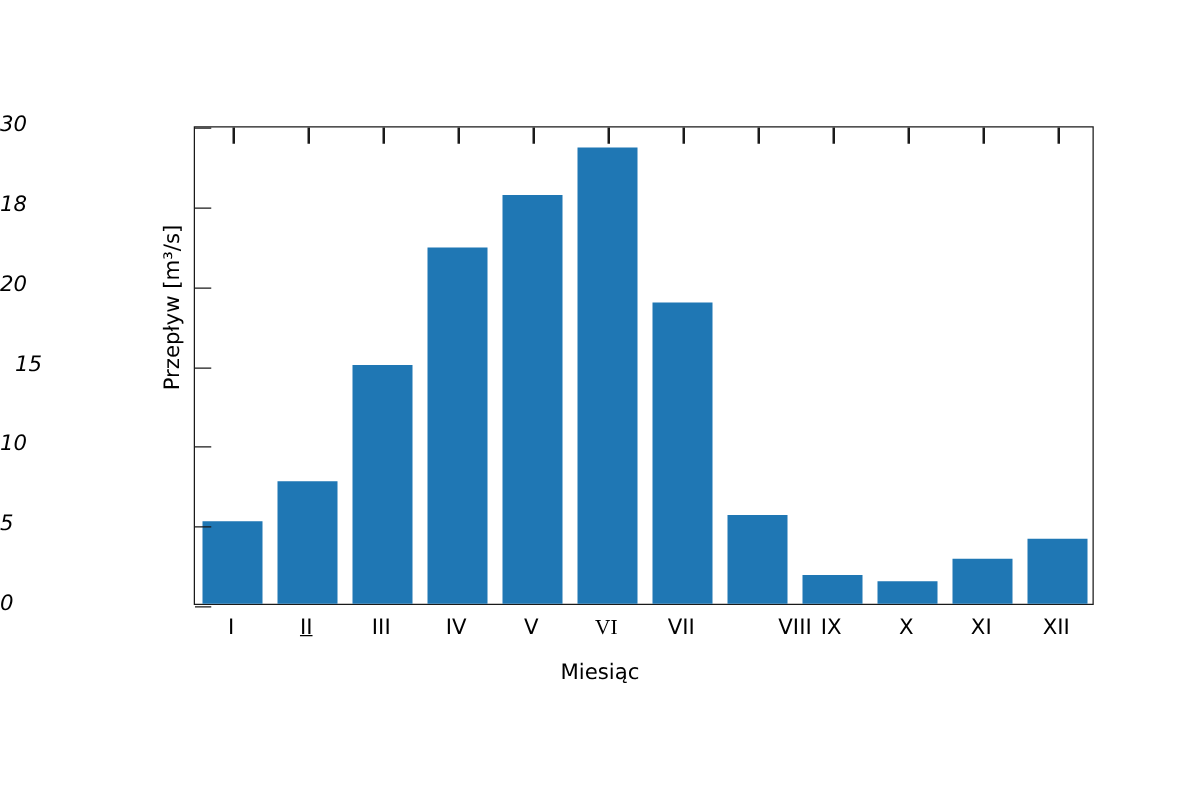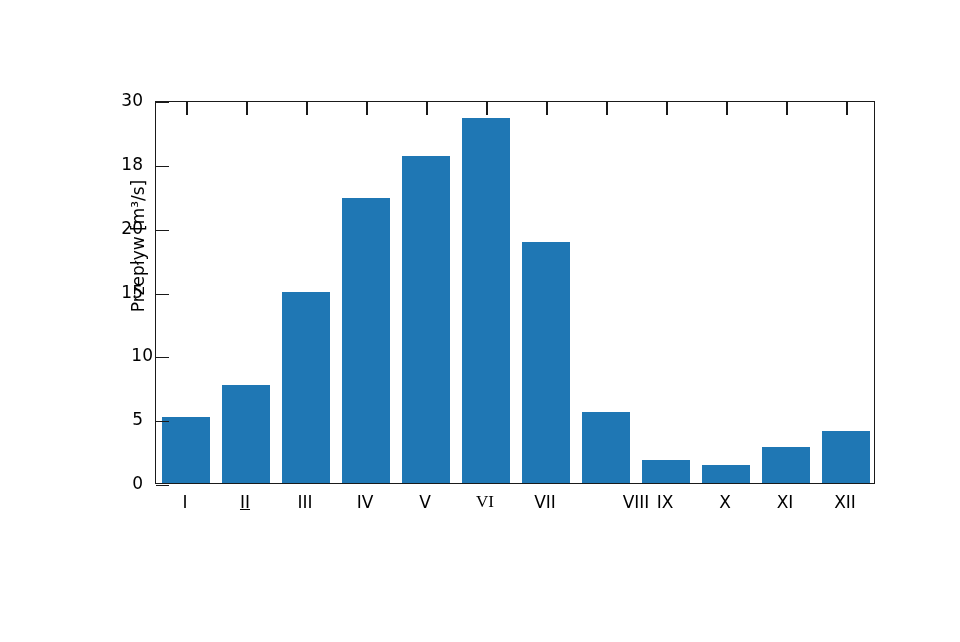--- a/index.html
+++ b/index.html
@@ -52,24 +52,24 @@
   .ytick {
     position: absolute;
     left: 0;
     width: 13px;
     height: 0;
     border-top: 1.8px solid #1a1a1a;
   }
   .ytick-label {
     position: absolute;
     right: 958px; 
-    text-align: right;
     font-size: 17px;
     color: #000000;
     white-space: nowrap;
+    font-style: italic;
   }
 
   
   .xtick-top {
     position: absolute;
     top: 0;
     width: 0;
     height: 13px;
     border-left: 2.2px solid #1a1a1a;
   }
@@ -106,26 +106,27 @@
     white-space: nowrap;
   }
 </style>
 </head>
 <body>
 
 <div class="figure">
 
   <div class="ylabel">Przepływ [m³/s]</div>
 
+  <div class="xlabel">Miesiąc</div>
 
   <div id="ytick-labels">
       <div class="ytick-label" style="left: 0px; width: 143px; top: 473px;">0</div>
       <div class="ytick-label" style="left: 0px; width: 143px; top: 409.167px;">5</div>
-      <div class="ytick-label" style="left: 0px; width: 143px; top: 345.333px; padding-left: 10px;">10</div>
-      <div class="ytick-label" style="left: 0px; width: 143px; top: 281.5px;">15</div>
+      <div class="ytick-label" style="left: 0px; width: 143px; top: 345.333px;">10</div>
+      <div class="ytick-label" style="left: 12px; width: 143px; top: 281.5px;">15</div>
       <div class="ytick-label" style="left: 0px; width: 143px; top: 217.667px;">20</div>
       <div class="ytick-label" style="left: 0px; width: 143px; top: 153.833px;">18</div>
       <div class="ytick-label" style="left: 0px; width: 143px; top: 90px;">30</div>
     </div>
 
   <div id="xtick-labels">
       <div class="xtick-label" style="left: 185px; top: 492px;">I</div>
       <div class="xtick-label" style="left: 245px; top: 492px; text-decoration: underline;">II</div>
       <div class="xtick-label" style="left: 305px; top: 492px;">III</div>
       <div class="xtick-label" style="left: 365px; top: 492px;">IV</div>

